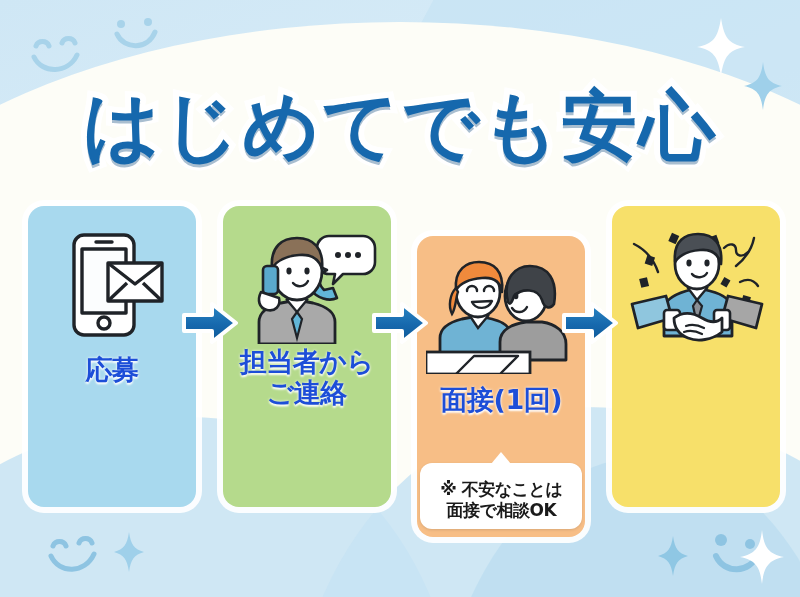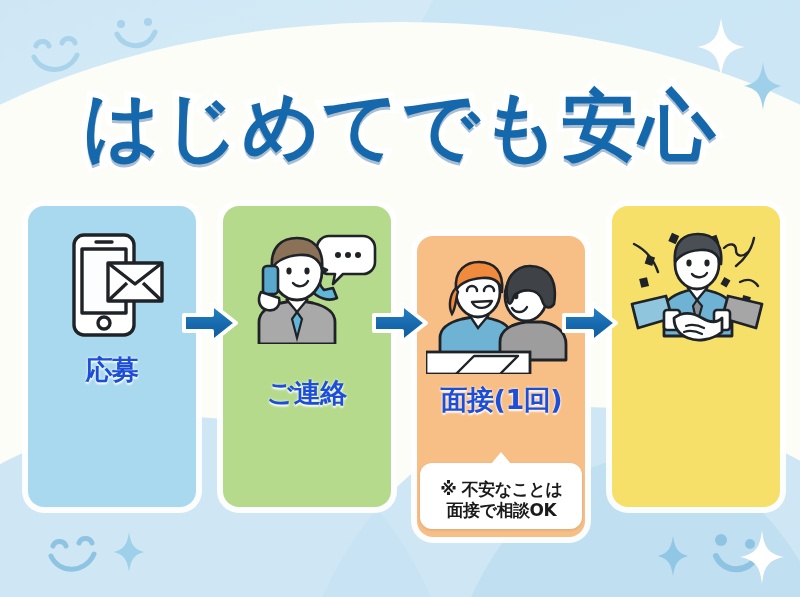--- a/index.html
+++ b/index.html
@@ -294,21 +294,21 @@
             <ellipse cx="52" cy="45" rx="2.6" ry="3.4"></ellipse>
             <ellipse cx="70" cy="45" rx="2.6" ry="3.4"></ellipse>
           </g>
           <path d="M56 57 C60 62 68 61 71 55" fill="none" stroke="#1f2328" stroke-width="2.4" stroke-linecap="round"></path>
 
           <rect x="26" y="40" width="15" height="28" rx="4" fill="#5aa9cc" stroke="#1f2328" stroke-width="2.6"></rect>
           <path d="M24 66 C20 74 22 82 30 84 C38 86 44 80 42 72 Z" fill="#ffffff" stroke="#1f2328" stroke-width="2.6" stroke-linejoin="round"></path>
         </svg>
       </div>
       <div class="card-label two-line">
-        <br>
+        <span>担当者から</span><br>
         <span>ご連絡</span>
       </div>
     </div>
 
     <div class="card orange">
       <div class="card-art">
         <svg width="150" height="118" viewBox="0 0 150 118">
 
           <path d="M14 100 L14 82 C14 72 24 66 36 63 L52 60 L66 63 C78 66 86 72 86 82 L86 100 Z" fill="#6fb3d4" stroke="#1f2328" stroke-width="2.8" stroke-linejoin="round"></path>
           <path d="M44 60 L52 72 L62 60 L56 57 L48 57 Z" fill="#ffffff" stroke="#1f2328" stroke-width="2.4"></path>

